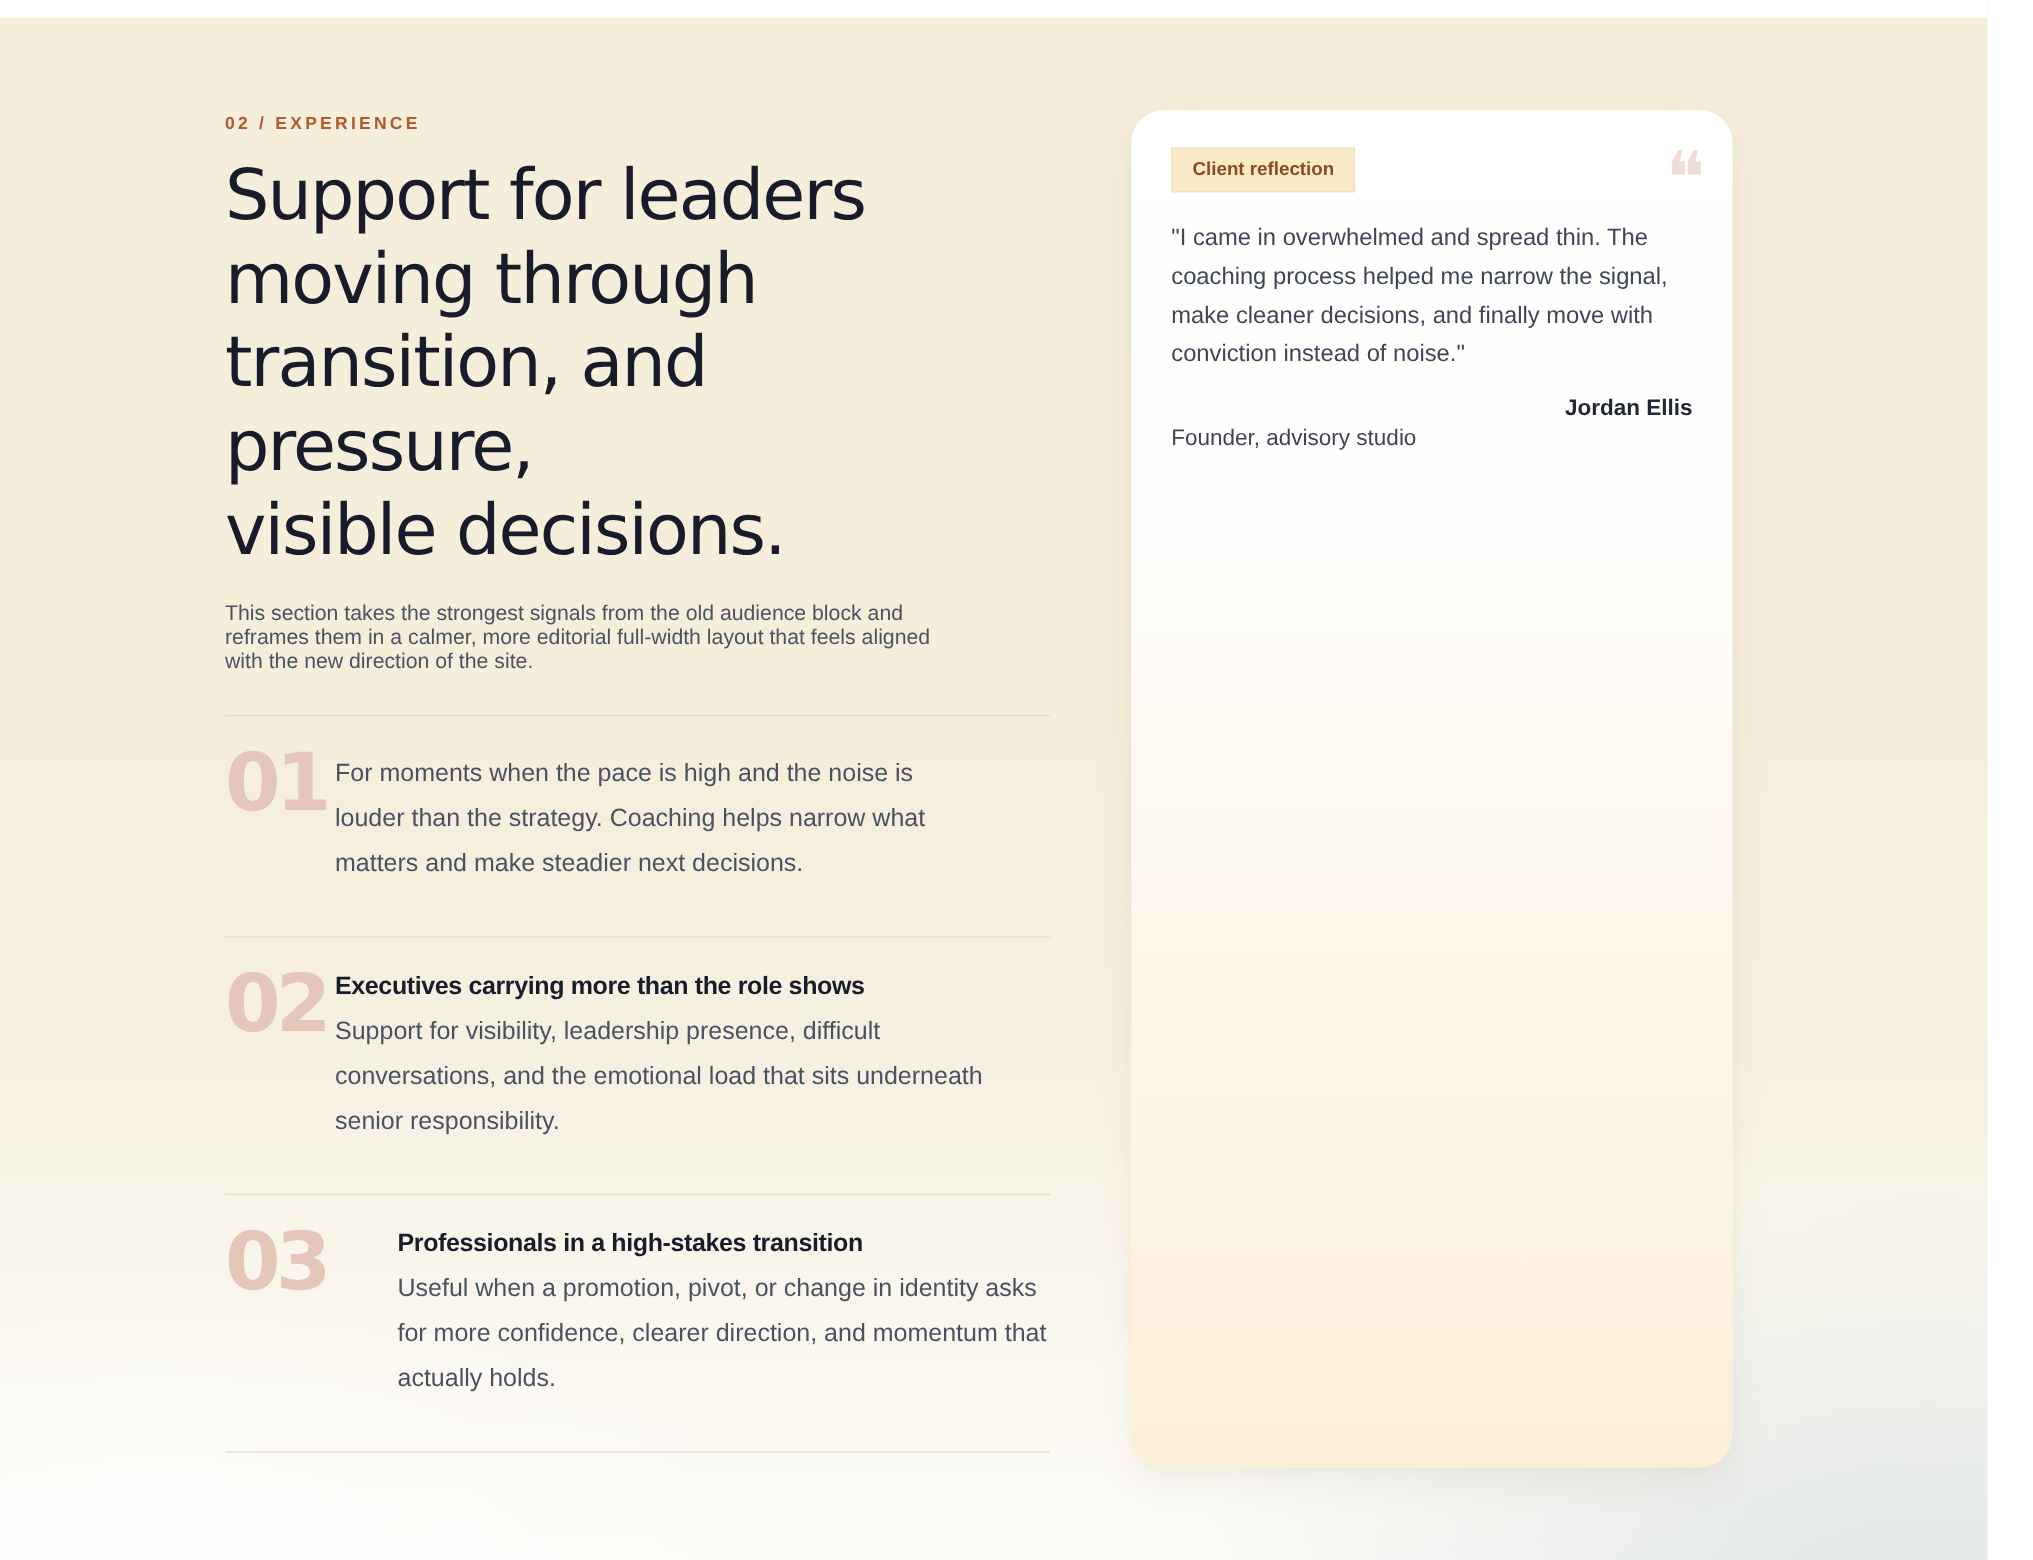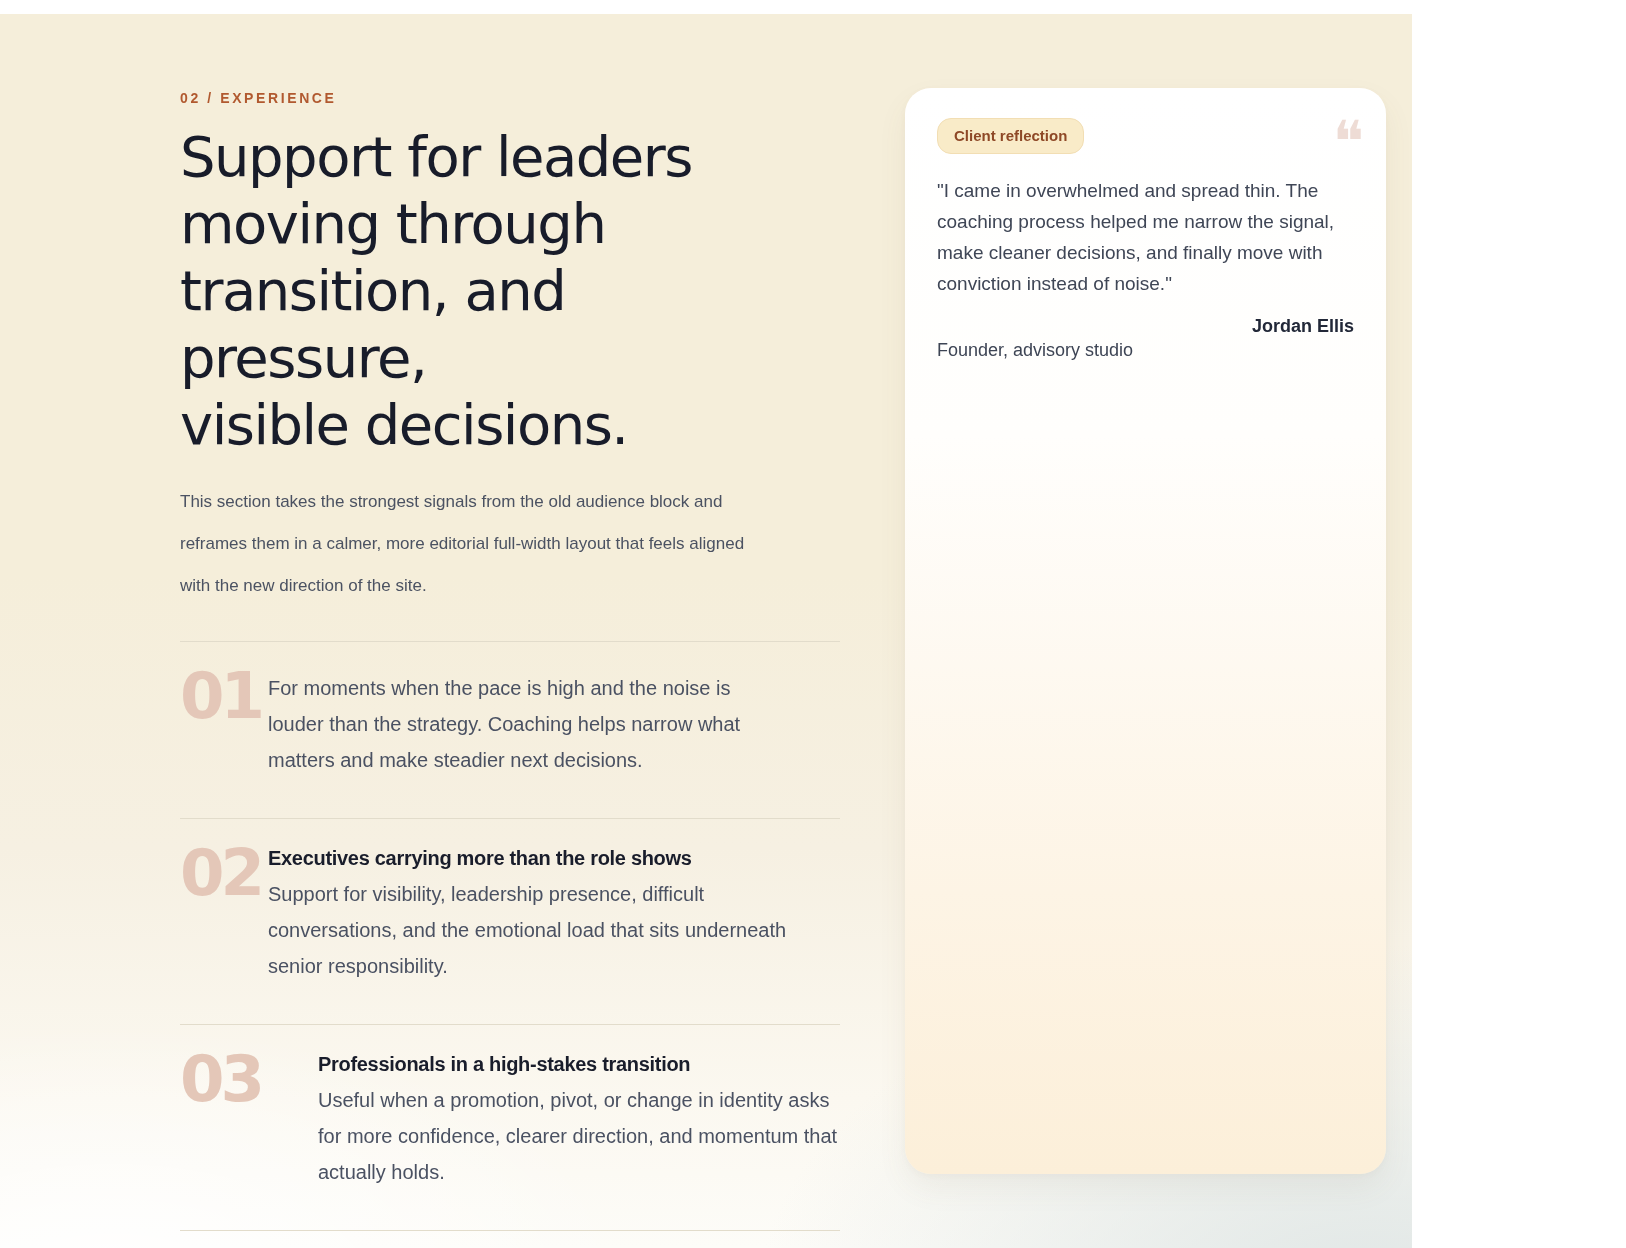--- a/index.html
+++ b/index.html
@@ -3,21 +3,21 @@
 <meta charset="utf-8">
 <style>
   * { margin: 0; padding: 0; box-sizing: border-box; }
   html, body { width: 1626px; height: 1248px; }
   body {
     font-family: "Liberation Sans", sans-serif;
     overflow: hidden;
   }
   .page {
     position: relative;
-    width: 1412px;
+    width: 1590px;
     height: 1248px;
     background:
       radial-gradient(900px 520px at 97% 104%, rgba(222,229,228,0.95), rgba(222,229,228,0) 68%),
       radial-gradient(820px 420px at 8% 104%, rgba(255,255,255,0.98), rgba(255,255,255,0) 65%),
       linear-gradient(180deg, #f5eeda 0%, #f5eeda 46%, #f6f0e2 68%, #fbf8f0 88%, #fdfcf8 100%);
     overflow: hidden;
   }
   .top-strip {
     position: absolute;
     top: 0; left: 0;
@@ -46,21 +46,21 @@
     font-size: 56px;
     line-height: 67px;
     letter-spacing: -1.5px;
     color: #181c2a;
   }
   .heading .hline { display: block; }
   .intro {
     margin-top: 23px;
     width: 592px;
     font-size: 17px;
-    line-height: 42px;
+    line-height: 19px;
     color: #4b5262;
   }
   .audience-list {
     margin-top: 34px;
     width: 660px;
   }
   .list-item {
     display: flex;
     align-items: flex-start;
     border-top: 1px solid #e2dccb;
@@ -108,21 +108,21 @@
     right: 22px;
     font-size: 58px;
     line-height: 1.6;
     color: #eedcd5;
     font-family: "DejaVu Sans", sans-serif;
   }
   .badge {
     display: inline-block;
     background: #f9ebc8;
     border: 1px solid #f2deb3;
-    border-radius: 14px;
+    border-radius: 1px;
     padding: 8px 16px 9px;
     font-size: 15px;
     font-weight: 700;
     color: #8e4826;
   }
   .quote {
     margin-top: 21px;
     width: 100%;
     font-size: 19px;
     line-height: 31px;

